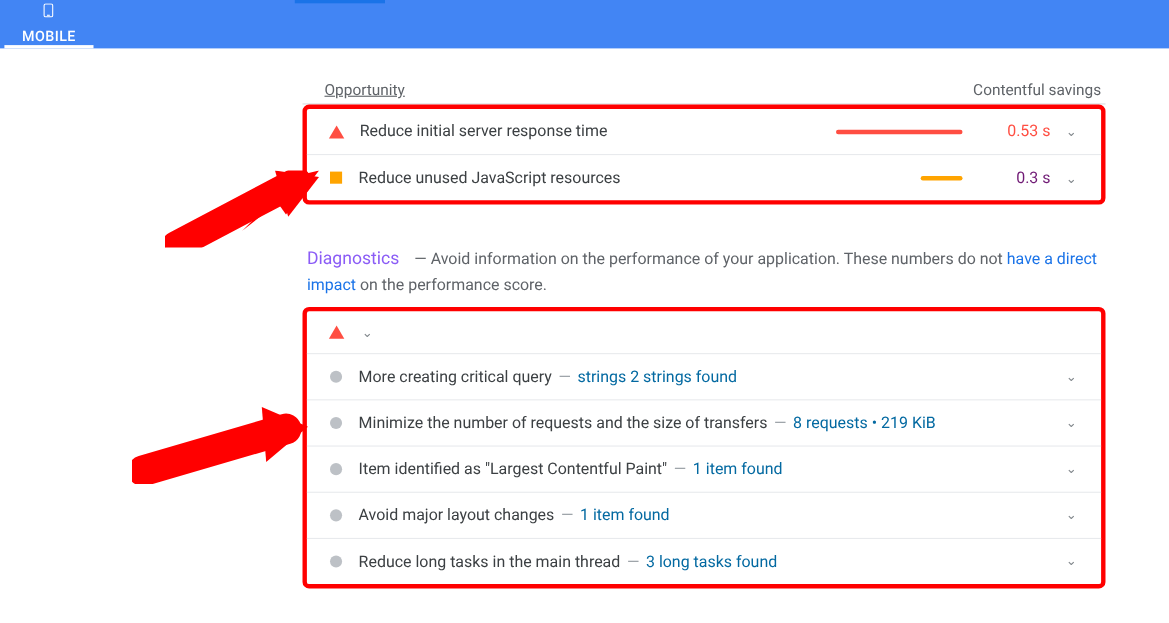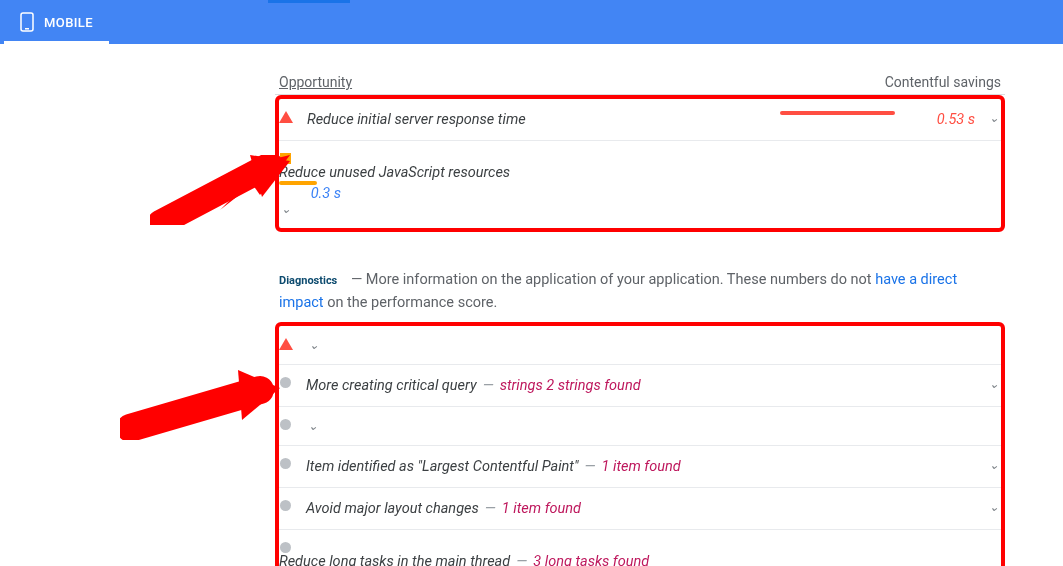--- a/index.html
+++ b/index.html
@@ -28,20 +28,21 @@
     gap: 10px;
     padding: 0 16px;
     height: 44px;
     color: rgba(255,255,255,0.75);
     cursor: pointer;
   }
   .tab.active {
     color: #fff;
     border-bottom: 3px solid #fff;
     padding-top: 3px;
+    flex-direction: column;
   }
   .topline {
     position: absolute;
     top: 0;
     left: 268px;
     width: 82px;
     height: 3px;
     background: #1a73e8;
   }
   .content {
@@ -50,36 +51,36 @@
     padding-top: 30px;
   }
   .opps-header {
     display: flex;
     justify-content: space-between;
     font-size: 14px;
     color: #5f6368;
     padding: 0 4px 4px;
     border-bottom: 1px solid #dadce0;
   }
-  .opps-header .left { text-decoration: underline; }
+  .opps-header .left { text-decoration: underline; margin-left: 16px; }
   .box {
     border: 4px solid #ff0000;
     border-radius: 6px;
     background: #fff;
   }
   .row {
     display: flex;
-    padding: 12px 0;
+    align-items: center;
+    padding: 12px 20px;
     border-bottom: 1px solid #e8eaed;
     font-size: 14.5px;
     color: #3c4043;
     cursor: pointer;
-    font-style: italic;
-  }
-  .row:last-child { border-bottom: none; flex-direction: column; }
+  }
+  .row:last-child { border-bottom: none; }
   .tri-red {
     width: 0; height: 0;
     border-left: 7px solid transparent;
     border-right: 7px solid transparent;
     border-bottom: 12px solid #ff4e42;
     margin-right: 14px;
   }
   .sq-orange {
     width: 11px; height: 11px;
     background: #ffa400;
@@ -87,49 +88,49 @@
     margin-left: 1px;
   }
   .dot-gray {
     width: 11px; height: 11px;
     border-radius: 50%;
     background: #bdc1c6;
     margin-right: 15px;
     margin-left: 1px;
   }
   .row-title { flex: 1; }
-  .row-sub { color: #be185d; }
+  .row-sub { color: #0369a1; }
   .dash { color: #9aa0a6; margin: 0 6px; }
   .bar {
     height: 4px;
     border-radius: 2px;
     margin-right: 18px;
   }
   .bar-red { width: 115px; background: #ff4e42; }
   .bar-orange { width: 38px; background: #ffa400; }
   .savings { width: 62px; text-align: right; font-size: 14.5px; margin-right: 12px; }
   .sav-red { color: #ff4e42; }
-  .sav-orange { color: #3b82f6; }
+  .sav-orange { color: #701a75; }
   .chev {
     color: #80868b;
     font-size: 12px;
     width: 14px;
     text-align: center;
   }
   .diag-header {
     margin-top: 36px;
     font-size: 14.5px;
     color: #5f6368;
     padding: 0 4px 8px;
     line-height: 1.6;
   }
   .diag-header .title {
-    font-weight: 700;
-    color: #0c4a6e;
-    font-size: 11px;
+    font-weight: 400;
+    color: #8b5cf6;
+    font-size: 16px;
     margin-right: 10px;
   }
   .diag-header .link { color: #1a73e8; cursor: pointer; }
   .arrow {
     position: absolute;
     pointer-events: none;
   }
 </style>
 </head>
 <body>
@@ -165,37 +166,40 @@
       <div class="sq-orange"></div>
       <div class="row-title">Reduce unused JavaScript resources</div>
       <div class="bar bar-orange"></div>
       <div class="savings sav-orange">0.3 s</div>
       <div class="chev">⌄</div>
     </div>
   </div>
 
   <div class="diag-header">
     <span class="title">Diagnostics</span>
-    <span>— More information on the application of your application. These numbers do not </span><span class="link">have a direct impact</span><span> on the performance score.</span>
+    <span>— Avoid information on the performance of your application. These numbers do not </span><span class="link">have a direct impact</span><span> on the performance score.</span>
   </div>
 
   <div class="box">
     <div class="row">
       <div class="tri-red"></div>
       <div class="chev">⌄</div>
     </div>
     <div class="row">
       <div class="dot-gray"></div>
       <div class="row-title">
         <span>More creating critical query</span><span class="dash">—</span><span class="row-sub">strings 2 strings found</span>
       </div>
       <div class="chev">⌄</div>
     </div>
     <div class="row">
       <div class="dot-gray"></div>
+      <div class="row-title">
+        <span>Minimize the number of requests and the size of transfers</span><span class="dash">—</span><span class="row-sub">8 requests • 219 KiB</span>
+      </div>
       <div class="chev">⌄</div>
     </div>
     <div class="row">
       <div class="dot-gray"></div>
       <div class="row-title">
         <span>Item identified as "Largest Contentful Paint"</span><span class="dash">—</span><span class="row-sub">1 item found</span>
       </div>
       <div class="chev">⌄</div>
     </div>
     <div class="row">

